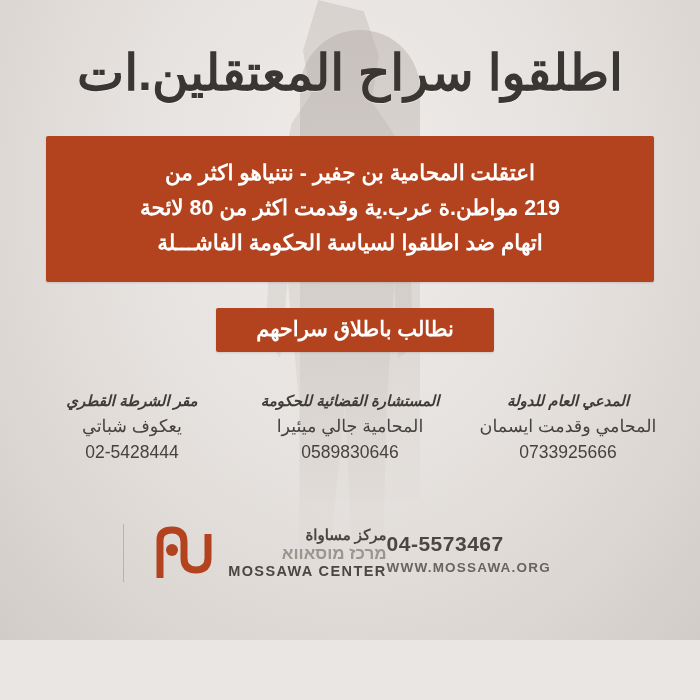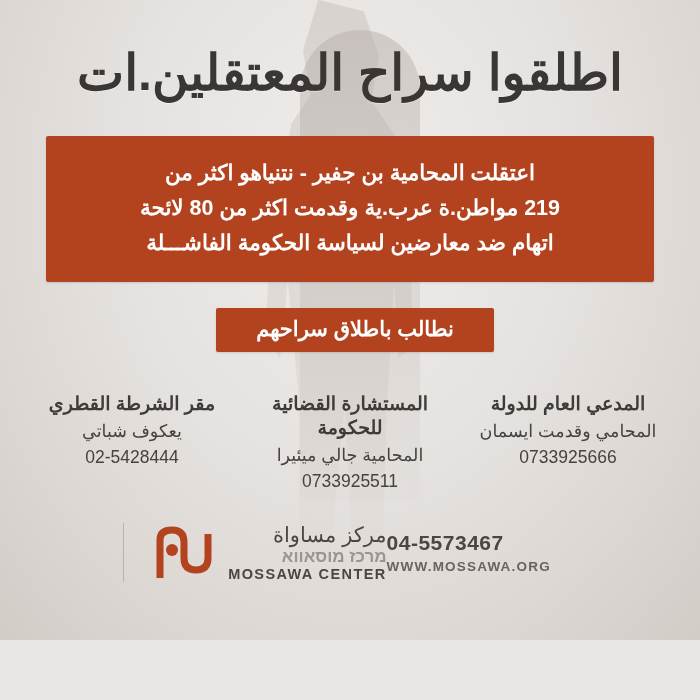--- a/index.html
+++ b/index.html
@@ -108,24 +108,25 @@
     gap: 10px;
     text-align: center;
     color: #3f3b38;
   }
   .contact {
     flex: 1 1 0;
     padding: 0 6px;
   }
   .contact .title {
     display: block;
-    font-size: 19px;
+    font-size: 15px;
     font-weight: bold;
     line-height: 1.25;
     margin-bottom: 4px;
+    font-style: italic;
   }
   .contact .person {
     display: block;
     font-size: 17.5px;
     line-height: 1.3;
     margin-bottom: 3px;
     color: #46423f;
   }
   .contact .phone {
     display: block;
@@ -160,22 +161,22 @@
     height: 58px;
     position: relative;
   }
   .brand-text {
     text-align: right;
     color: #4a4643;
     line-height: 1.12;
   }
   .brand-text .ar {
     display: block;
-    font-size: 21px;
-    font-weight: normal;
+    font-size: 15px;
+    font-weight: bold;
     color: #4a4643;
   }
   .brand-text .he {
     display: block;
     font-size: 17px;
     font-weight: bold;
     color: #9b958f;
     direction: rtl;
   }
   .brand-text .en {
@@ -216,37 +217,37 @@
   <div class="silhouette"></div>
   <div class="silhouette2"></div>
 
   <div class="content">
 
     <h1 class="headline">اطلقوا سراح المعتقلين.ات</h1>
 
     <div class="body-block">
       <span class="ln">اعتقلت المحامية بن جفير - نتنياهو اكثر من</span>
       <span class="ln">219 مواطن.ة عرب.ية وقدمت اكثر من 80 لائحة</span>
-      <span class="ln">اتهام ضد معارضين لسياسة الحكومة الفاشـــلة</span>
+      <span class="ln">اتهام ضد اطلقوا لسياسة الحكومة الفاشـــلة</span>
     </div>
 
     <div class="cta-wrap">
       <button class="cta" type="button">نطالب باطلاق سراحهم</button>
     </div>
 
     <div class="contacts">
       <div class="contact">
         <span class="title">المدعي العام للدولة</span>
         <span class="person">المحامي وقدمت ايسمان</span>
         <span class="phone">0733925666</span>
       </div>
       <div class="contact">
         <span class="title">المستشارة القضائية للحكومة</span>
         <span class="person">المحامية جالي ميئيرا</span>
-        <span class="phone">0733925511</span>
+        <span class="phone">0589830646</span>
       </div>
       <div class="contact">
         <span class="title">مقر الشرطة القطري</span>
         <span class="person">يعكوف شباتي</span>
         <span class="phone">02-5428444</span>
       </div>
     </div>
 
   </div>
 

